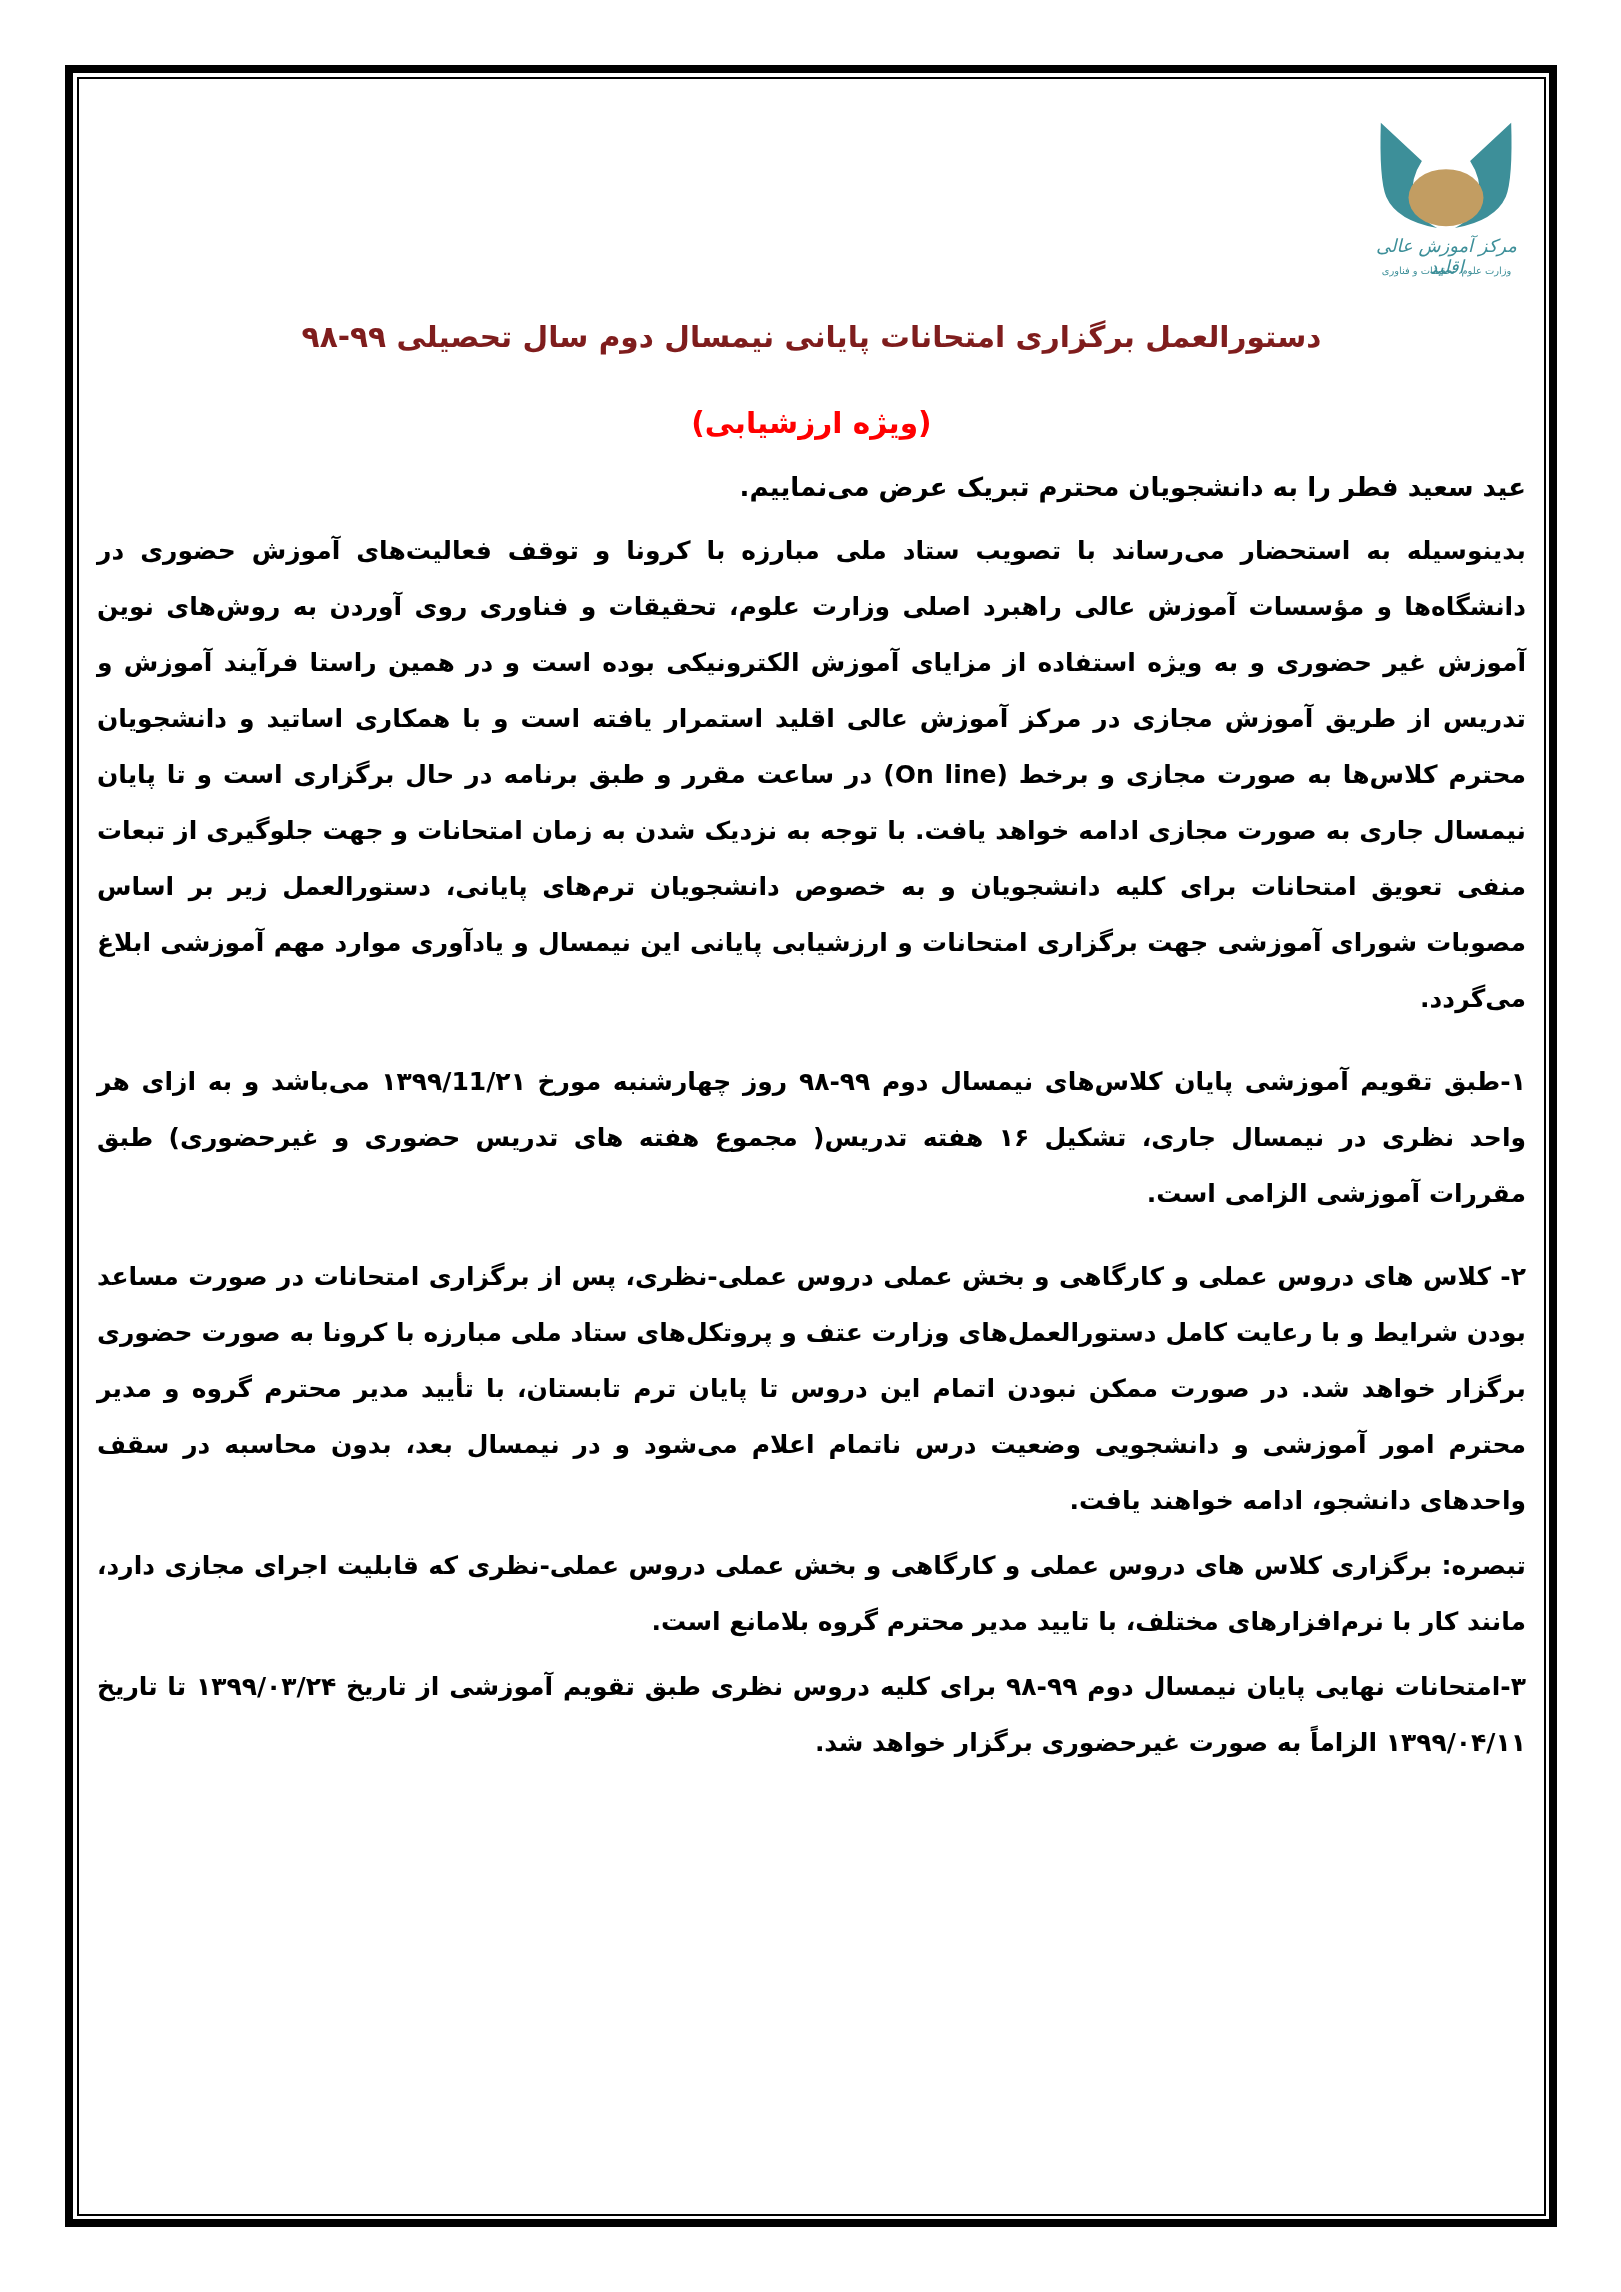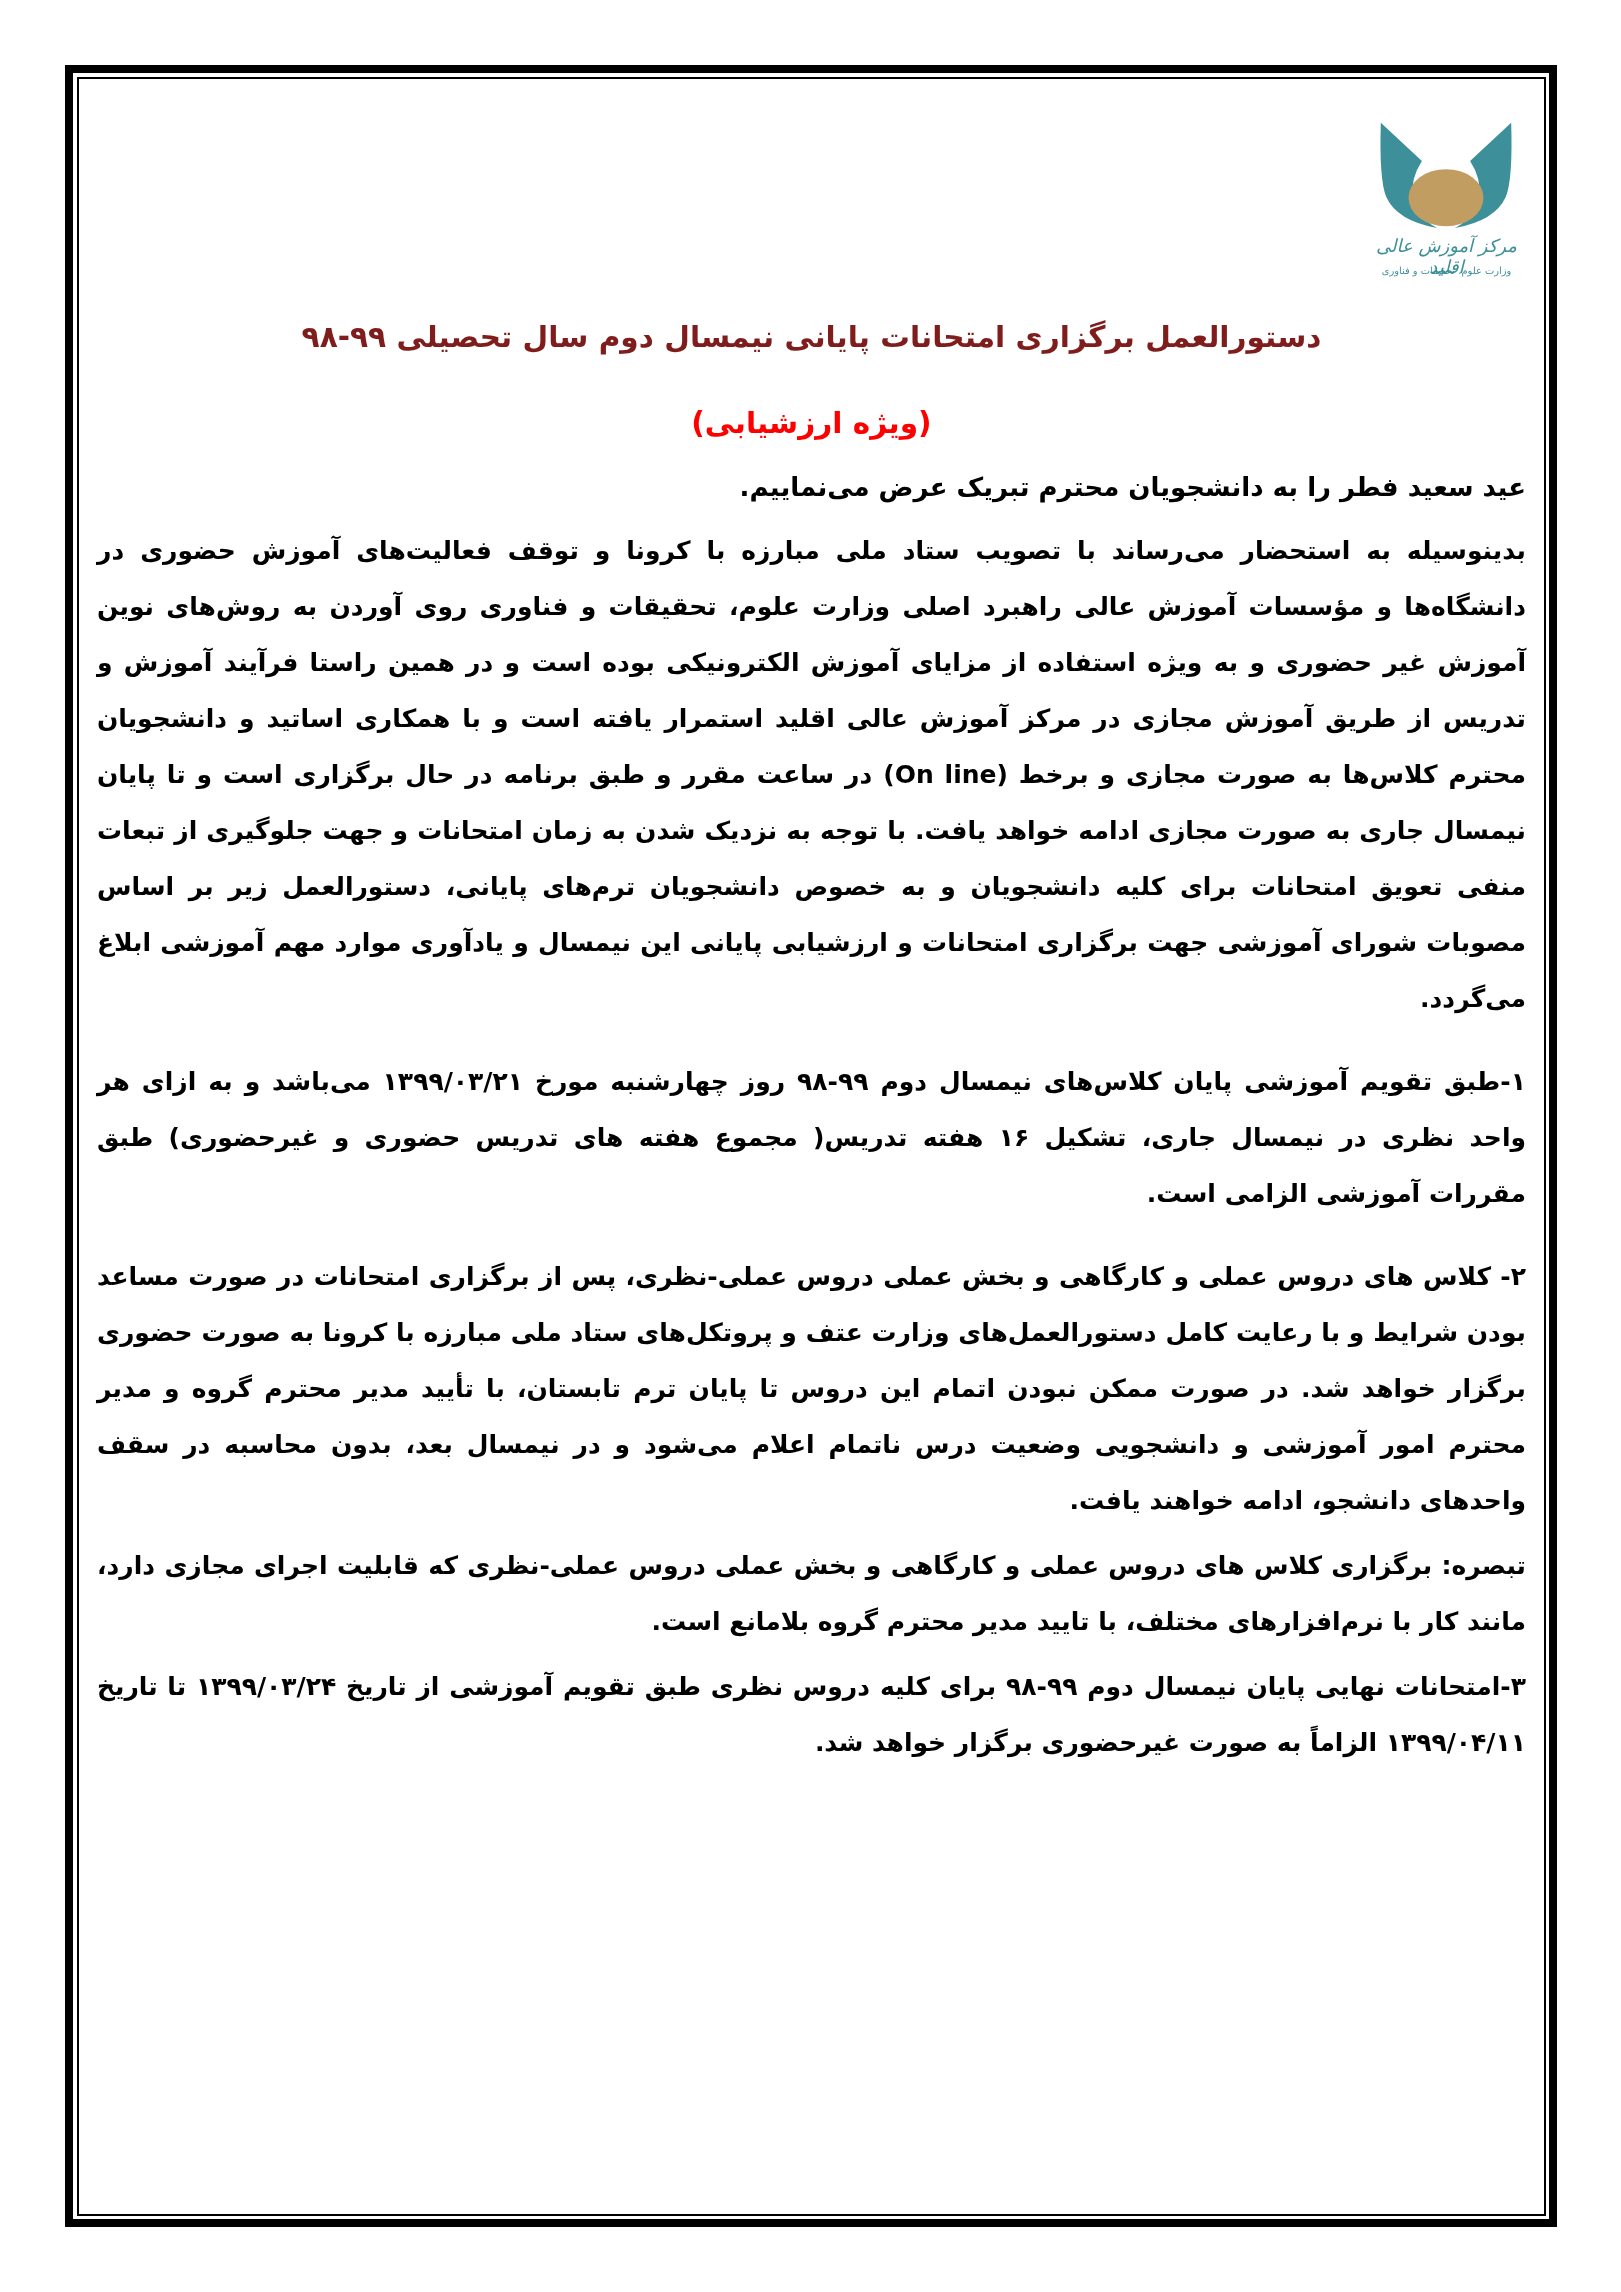--- a/index.html
+++ b/index.html
@@ -62,18 +62,18 @@
   </svg>
 </div>
 <div class="logo-text">مرکز آموزش عالی اقلید</div>
 <div class="logo-sub">وزارت علوم، تحقیقات و فناوری</div>
 
 <div class="content">
   <div class="title">دستورالعمل برگزاری امتحانات پایانی نیمسال دوم سال تحصیلی ۹۹-۹۸</div>
   <div class="subtitle">(ویژه ارزشیابی)</div>
   <div class="eid">عید سعید فطر را به دانشجویان محترم تبریک عرض می‌نماییم.</div>
   <p class="body intro">بدینوسیله به استحضار می‌رساند با تصویب ستاد ملی مبارزه با کرونا و توقف فعالیت‌های آموزش حضوری در دانشگاه‌ها و مؤسسات آموزش عالی راهبرد اصلی وزارت علوم، تحقیقات و فناوری روی آوردن به روش‌های نوین آموزش  غیر حضوری و به ویژه استفاده از مزایای آموزش الکترونیکی بوده است و در همین راستا فرآیند آموزش و تدریس از طریق آموزش مجازی در مرکز آموزش عالی اقلید استمرار یافته است و با همکاری اساتید و دانشجویان محترم کلاس‌ها به صورت مجازی و برخط (On line) در ساعت مقرر و طبق برنامه در حال برگزاری است و تا  پایان نیمسال جاری به صورت مجازی ادامه خواهد یافت. با توجه به نزدیک شدن به زمان امتحانات و جهت جلوگیری از تبعات منفی تعویق امتحانات برای کلیه دانشجویان و به خصوص دانشجویان ترم‌های پایانی، دستورالعمل زیر بر اساس مصوبات شورای آموزشی جهت برگزاری امتحانات و ارزشیابی پایانی این نیمسال و یادآوری موارد مهم آموزشی ابلاغ می‌گردد.</p>
-  <p class="body item1">۱-طبق تقویم آموزشی پایان کلاس‌های نیمسال دوم ۹۹-۹۸ روز چهارشنبه مورخ ۱۳۹۹/۰۳/۲۱ می‌باشد و به ازای هر واحد نظری در نیمسال جاری، تشکیل ۱۶ هفته تدریس( مجموع هفته های تدریس حضوری و غیرحضوری) طبق مقررات آموزشی الزامی است.</p>
+  <p class="body item1">۱-طبق تقویم آموزشی پایان کلاس‌های نیمسال دوم ۹۹-۹۸ روز چهارشنبه مورخ ۱۳۹۹/11/۲۱ می‌باشد و به ازای هر واحد نظری در نیمسال جاری، تشکیل ۱۶ هفته تدریس( مجموع هفته های تدریس حضوری و غیرحضوری) طبق مقررات آموزشی الزامی است.</p>
   <p class="body item2">۲- کلاس های دروس عملی و کارگاهی و بخش عملی دروس عملی-نظری، پس از برگزاری امتحانات در صورت مساعد بودن شرایط و با رعایت کامل دستورالعمل‌های وزارت عتف و پروتکل‌های ستاد ملی مبارزه با کرونا به صورت حضوری برگزار خواهد شد. در صورت ممکن نبودن اتمام این دروس تا پایان ترم تابستان،  با تأیید مدیر محترم گروه و مدیر محترم امور آموزشی و دانشجویی وضعیت درس ناتمام اعلام می‌شود و در نیمسال بعد، بدون محاسبه در سقف واحدهای دانشجو، ادامه خواهند یافت.</p>
   <p class="body note">تبصره: برگزاری کلاس های دروس عملی و کارگاهی و بخش عملی دروس عملی-نظری که قابلیت اجرای مجازی دارد، مانند کار با نرم‌افزارهای مختلف، با تایید مدیر محترم گروه بلامانع است.</p>
   <p class="body item3">۳-امتحانات نهایی پایان نیمسال دوم ۹۹-۹۸ برای کلیه دروس نظری  طبق تقویم آموزشی از تاریخ ۱۳۹۹/۰۳/۲۴ تا تاریخ ۱۳۹۹/۰۴/۱۱  الزاماً به صورت غیرحضوری برگزار خواهد شد.</p>
 </div>
 
 
 </body></html>

